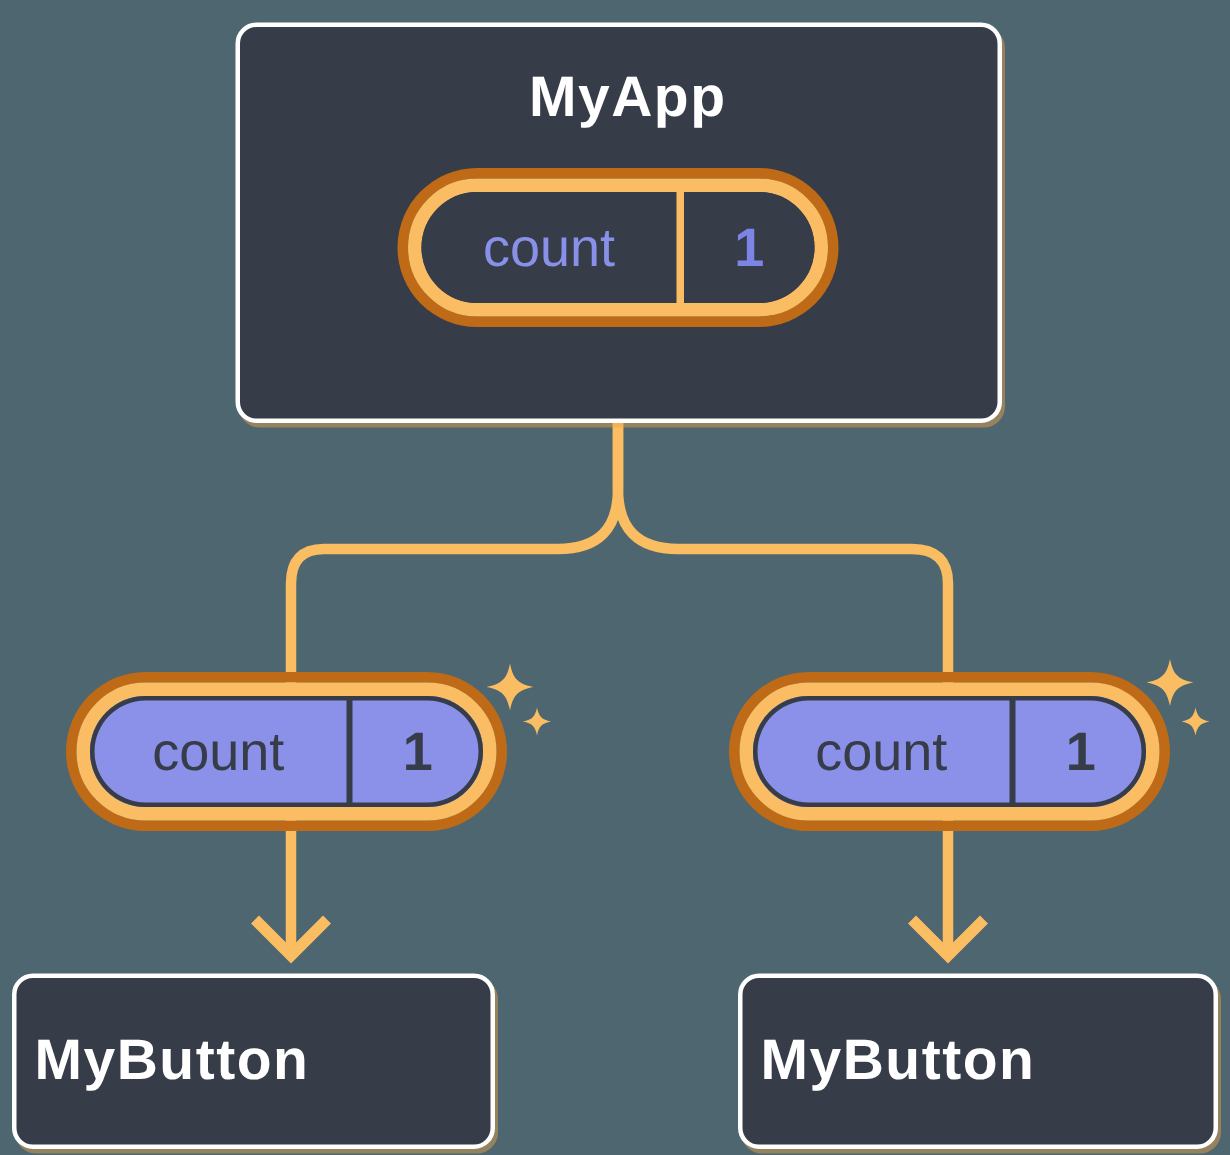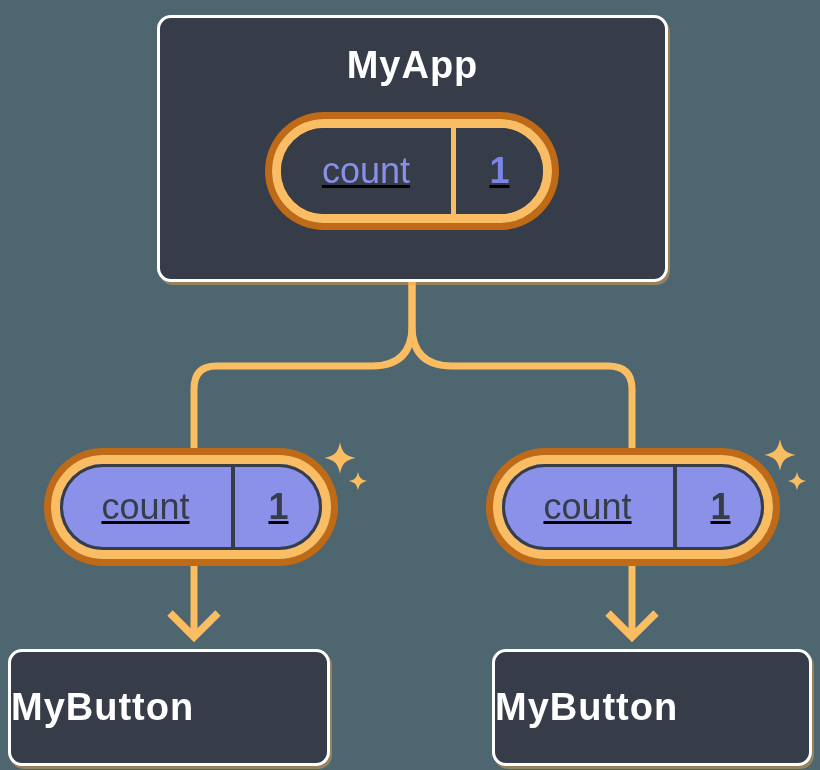--- a/index.html
+++ b/index.html
@@ -43,37 +43,37 @@
   .root-box   { left: 157px; top: 15px;  width: 511px; height: 267px; }
   .leaf-box   { display: flex; align-items: center; }
   .leaf-box-left  { left: 8px;   top: 649px; width: 322px; height: 117px; }
   .leaf-box-right { left: 492px; top: 649px; width: 320px; height: 117px; }
   .box-title {
     color: var(--title-text, #FFFFFF);
     font-size: 38px;
     font-weight: 600;
     letter-spacing: 1px;
     text-align: center;
+    padding-left: 12px;
   }
   .root-box .box-title {
     position: absolute;
     left: 0; right: 0; top: 26px;
   }
 
   
   .pill {
     position: absolute;
     width: 280px;
-    height: 104px;
+    height: 92px;
     box-sizing: border-box;
     border: 9px solid var(--ring-inner, #FBBD63);
     border-radius: 999px;
     box-shadow: 0 0 0 7px var(--ring-outer, #BF6A16);
     z-index: 3;
-    text-decoration: underline;
   }
   .pill-top   { left: 272px; top: 119px; }
   .pill-left  { left: 51px;  top: 455px; }
   .pill-right { left: 493px; top: 455px; }
   .pill-inner {
     width: 100%;
     height: 100%;
     border-radius: 999px;
     overflow: hidden;
     display: flex;

